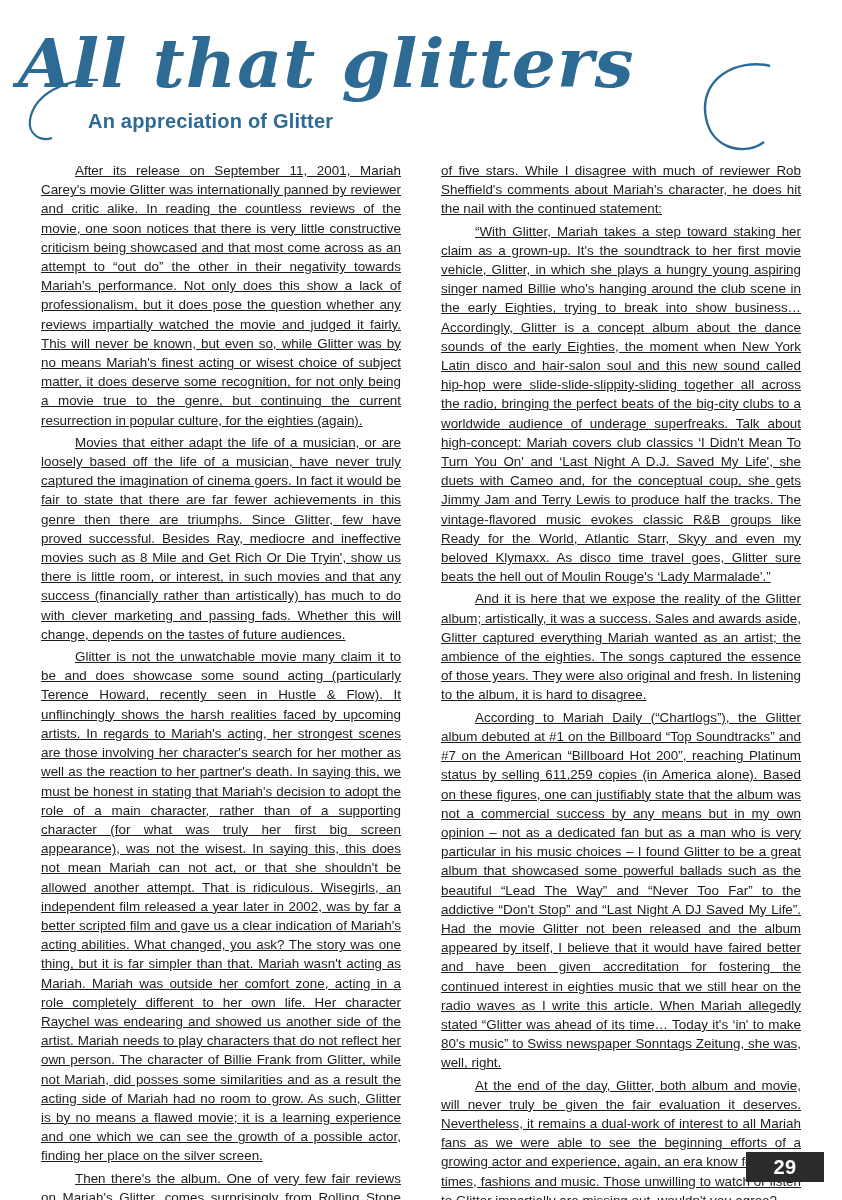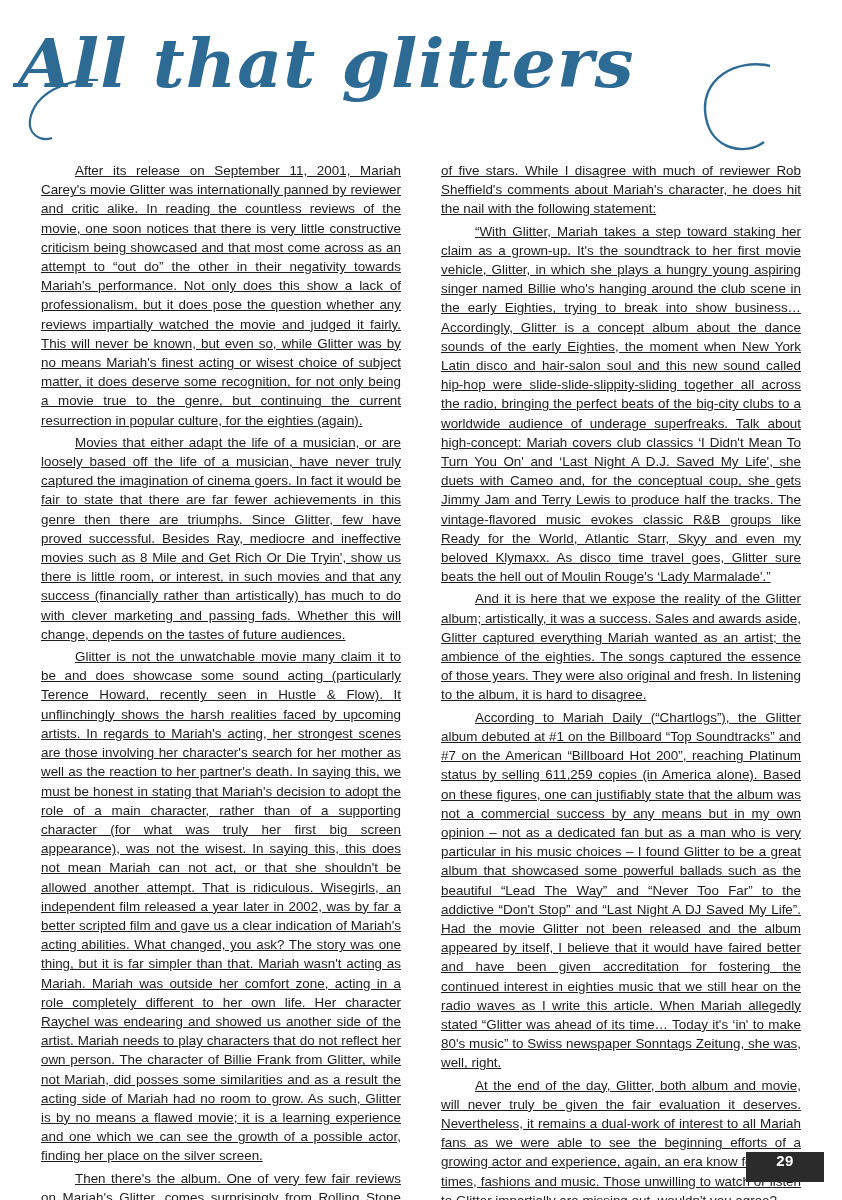--- a/index.html
+++ b/index.html
@@ -100,54 +100,56 @@
     font-size: 13.4px;
   }
   .page-number {
     position: absolute;
     right: 18px;
     bottom: 18px;
     width: 78px;
     height: 30px;
     background: #2b2b2b;
     color: #ffffff;
-    font-size: 15px;
+    font-size: 20px;
     font-weight: bold;
     display: flex;
+    align-items: center;
     justify-content: center;
     letter-spacing: 0.5px;
   }
   .page-number .num {
     display: block;
   }
 </style>
 </head>
 <body>
 
 <div class="page">
 
   <div class="masthead">
     <svg class="swoosh" viewBox="0 0 80 70">
       <path d="M72 6 C40 4 8 20 4 46 C2 60 14 68 26 64" fill="none" stroke="#2d6b95" stroke-width="2.2"></path>
     </svg>
     <div class="title">All that glitters</div>
     <svg class="swoosh2" viewBox="0 0 200 120">
       <path d="M192 10 C160 2 120 22 128 62 C134 94 168 100 186 86" fill="none" stroke="#2d6b95" stroke-width="2.4"></path>
     </svg>
+    <div class="subtitle">An appreciation of Glitter</div>
   </div>
 
   <div class="columns">
     <div class="col">
       <p>After its release on September 11, 2001, Mariah Carey's movie Glitter was internationally panned by reviewer and critic alike. In reading the countless reviews of the movie, one soon notices that there is very little constructive criticism being showcased and that most come across as an attempt to “out do” the other in their negativity towards Mariah's performance. Not only does this show a lack of professionalism, but it does pose the question whether any reviews impartially watched the movie and judged it fairly. This will never be known, but even so, while Glitter was by no means Mariah's finest acting or wisest choice of subject matter, it does deserve some recognition, for not only being a movie true to the genre, but continuing the current resurrection in popular culture, for the eighties (again).</p>
       <p>Movies that either adapt the life of a musician, or are loosely based off the life of a musician, have never truly captured the imagination of cinema goers. In fact it would be fair to state that there are far fewer achievements in this genre then there are triumphs. Since Glitter, few have proved successful. Besides Ray, mediocre and ineffective movies such as 8 Mile and Get Rich Or Die Tryin', show us there is little room, or interest, in such movies and that any success (financially rather than artistically) has much to do with clever marketing and passing fads. Whether this will change, depends on the tastes of future audiences.</p>
       <p>Glitter is not the unwatchable movie many claim it to be and does showcase some sound acting (particularly Terence Howard, recently seen in Hustle &amp; Flow). It unflinchingly shows the harsh realities faced by upcoming artists. In regards to Mariah's acting, her strongest scenes are those involving her character's search for her mother as well as the reaction to her partner's death. In saying this, we must be honest in stating that Mariah's decision to adopt the role of a main character, rather than of a supporting character (for what was truly her first big screen appearance), was not the wisest. In saying this, this does not mean Mariah can not act, or that she shouldn't be allowed another attempt. That is ridiculous. Wisegirls, an independent film released a year later in 2002, was by far a better scripted film and gave us a clear indication of Mariah's acting abilities. What changed, you ask? The story was one thing, but it is far simpler than that. Mariah wasn't acting as Mariah. Mariah was outside her comfort zone, acting in a role completely different to her own life. Her character Raychel was endearing and showed us another side of the artist. Mariah needs to play characters that do not reflect her own person. The character of Billie Frank from Glitter, while not Mariah, did posses some similarities and as a result the acting side of Mariah had no room to grow. As such, Glitter is by no means a flawed movie; it is a learning experience and one which we can see the growth of a possible actor, finding her place on the silver screen.</p>
       <p>Then there's the album. One of very few fair reviews on Mariah's Glitter, comes surprisingly from Rolling Stone (RS 876 - August 30, 2001), who gave the album three out</p>
     </div>
     <div class="col">
-      <p class="noindent">of five stars. While I disagree with much of reviewer Rob Sheffield's comments about Mariah's character, he does hit the nail with the following statement:</p>
+      <p class="noindent">of five stars. While I disagree with much of reviewer Rob Sheffield's comments about Mariah's character, he does hit the nail with the continued statement:</p>
       <p>“With Glitter, Mariah takes a step toward staking her claim as a grown-up. It's the soundtrack to her first movie vehicle, Glitter, in which she plays a hungry young aspiring singer named Billie who's hanging around the club scene in the early Eighties, trying to break into show business… Accordingly, Glitter is a concept album about the dance sounds of the early Eighties, the moment when New York Latin disco and hair-salon soul and this new sound called hip-hop were slide-slide-slippity-sliding together all across the radio, bringing the perfect beats of the big-city clubs to a worldwide audience of underage superfreaks. Talk about high-concept: Mariah covers club classics ‘I Didn't Mean To Turn You On' and ‘Last Night A D.J. Saved My Life', she duets with Cameo and, for the conceptual coup, she gets Jimmy Jam and Terry Lewis to produce half the tracks. The vintage-flavored music evokes classic R&amp;B groups like Ready for the World, Atlantic Starr, Skyy and even my beloved Klymaxx. As disco time travel goes, Glitter sure beats the hell out of Moulin Rouge's ‘Lady Marmalade'.”</p>
       <p>And it is here that we expose the reality of the Glitter album; artistically, it was a success. Sales and awards aside, Glitter captured everything Mariah wanted as an artist; the ambience of the eighties. The songs captured the essence of those years. They were also original and fresh. In listening to the album, it is hard to disagree.</p>
       <p>According to Mariah Daily (“Chartlogs”), the Glitter album debuted at #1 on the Billboard “Top Soundtracks” and #7 on the American “Billboard Hot 200”, reaching Platinum status by selling 611,259 copies (in America alone). Based on these figures, one can justifiably state that the album was not a commercial success by any means but in my own opinion – not as a dedicated fan but as a man who is very particular in his music choices – I found Glitter to be a great album that showcased some powerful ballads such as the beautiful “Lead The Way” and “Never Too Far” to the addictive “Don't Stop” and “Last Night A DJ Saved My Life”. Had the movie Glitter not been released and the album appeared by itself, I believe that it would have faired better and have been given accreditation for fostering the continued interest in eighties music that we still hear on the radio waves as I write this article. When Mariah allegedly stated “Glitter was ahead of its time… Today it's ‘in' to make 80's music” to Swiss newspaper Sonntags Zeitung, she was, well, right.</p>
       <p>At the end of the day, Glitter, both album and movie, will never truly be given the fair evaluation it deserves. Nevertheless, it remains a dual-work of interest to all Mariah fans as we were able to see the beginning efforts of a growing actor and experience, again, an era know for its wild times, fashions and music. Those unwilling to watch or listen to Glitter impartially are missing out, wouldn't you agree?</p>
       <p class="byline">(by Benjamin Szumskyj)</p>
     </div>
   </div>
 
   <div class="page-number">
     <span class="num">29</span>

